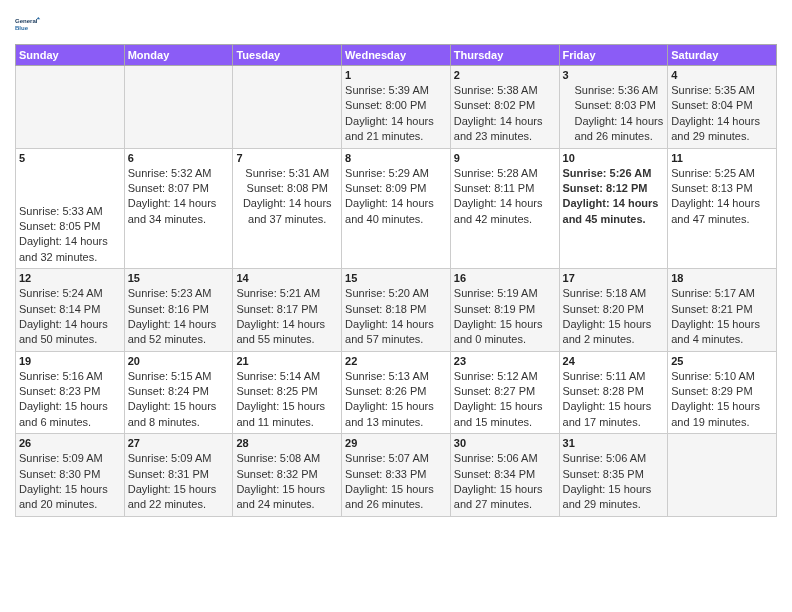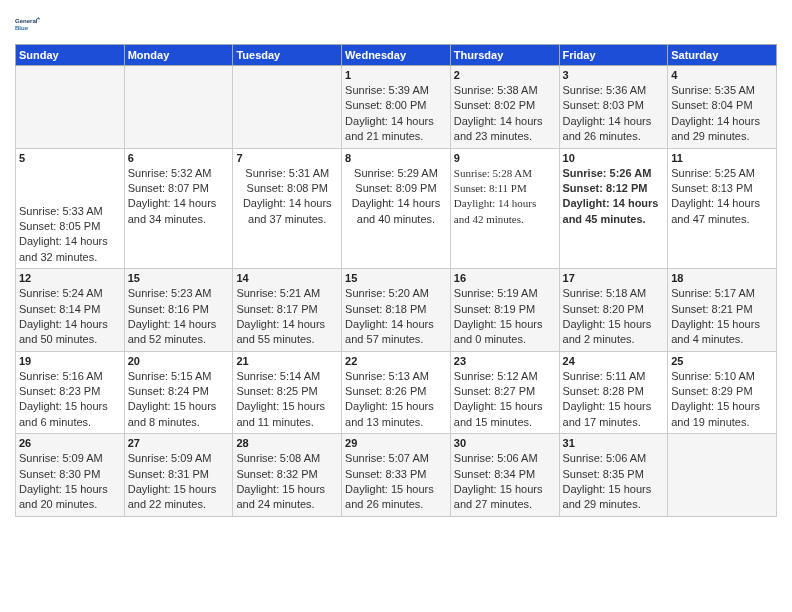--- a/index.html
+++ b/index.html
@@ -41,21 +41,21 @@
     .location {
       font-size: 13px;
       color: #333;
     }
     table {
       width: 100%;
       border-collapse: collapse;
       table-layout: fixed;
     }
     thead tr th {
-      background-color: #1d4ed8;
+      background-color: #8b5cf6;
       color: white;
       font-size: 11px;
       font-weight: bold;
       padding: 4px 3px;
       text-align: left;
       border: 1px solid #aaa;
     }
     tbody tr td {
       border: 1px solid #ccc;
       vertical-align: top;
@@ -131,21 +131,21 @@
           </td>
           <td>
             <span class="day-number">2</span>
             <div class="cell-text" style="white-space: pre-line;">Sunrise: 5:38 AM
 Sunset: 8:02 PM
 Daylight: 14 hours
 and 23 minutes.</div>
           </td>
           <td>
             <span class="day-number">3</span>
-            <div class="cell-text" style="white-space: pre-line;">Sunrise: 5:36 AM
+            <div class="cell-text" style="white-space: pre-line; margin-left: 12px;">Sunrise: 5:36 AM
 Sunset: 8:03 PM
 Daylight: 14 hours
 and 26 minutes.</div>
           </td>
           <td>
             <span class="day-number">4</span>
             <div class="cell-text" style="white-space: pre-line;">Sunrise: 5:35 AM
 Sunset: 8:04 PM
 Daylight: 14 hours
 and 29 minutes.</div>
@@ -168,28 +168,28 @@
           </td>
           <td>
             <span class="day-number">7</span>
             <div class="cell-text" style="white-space: pre-line; text-align: center;">Sunrise: 5:31 AM
 Sunset: 8:08 PM
 Daylight: 14 hours
 and 37 minutes.</div>
           </td>
           <td>
             <span class="day-number">8</span>
-            <div class="cell-text" style="white-space: pre-line; text-align: center;">Sunrise: 5:29 AM
+            <div class="cell-text" style="white-space: pre-line;">Sunrise: 5:29 AM
 Sunset: 8:09 PM
 Daylight: 14 hours
 and 40 minutes.</div>
           </td>
           <td>
             <span class="day-number">9</span>
-            <div class="cell-text" style="white-space: pre-line; font-family: Liberation Serif, serif;">Sunrise: 5:28 AM
+            <div class="cell-text" style="white-space: pre-line;">Sunrise: 5:28 AM
 Sunset: 8:11 PM
 Daylight: 14 hours
 and 42 minutes.</div>
           </td>
           <td>
             <span class="day-number">10</span>
             <div class="cell-text" style="white-space: pre-line; font-weight: bold;">Sunrise: 5:26 AM
 Sunset: 8:12 PM
 Daylight: 14 hours
 and 45 minutes.</div>

